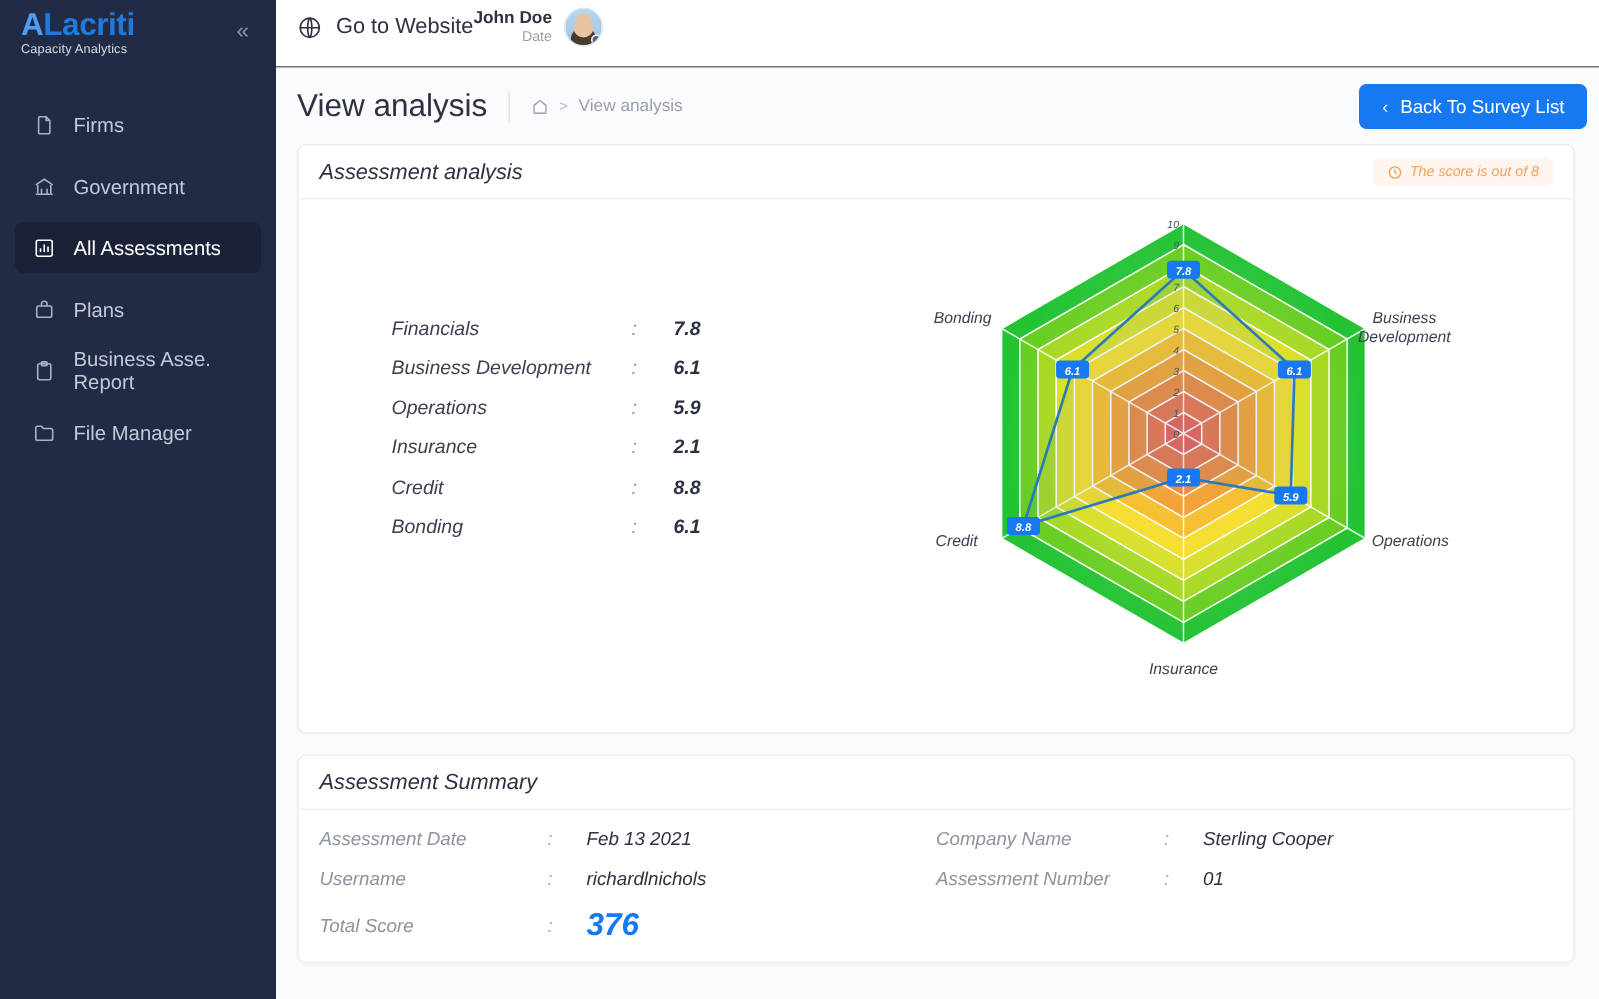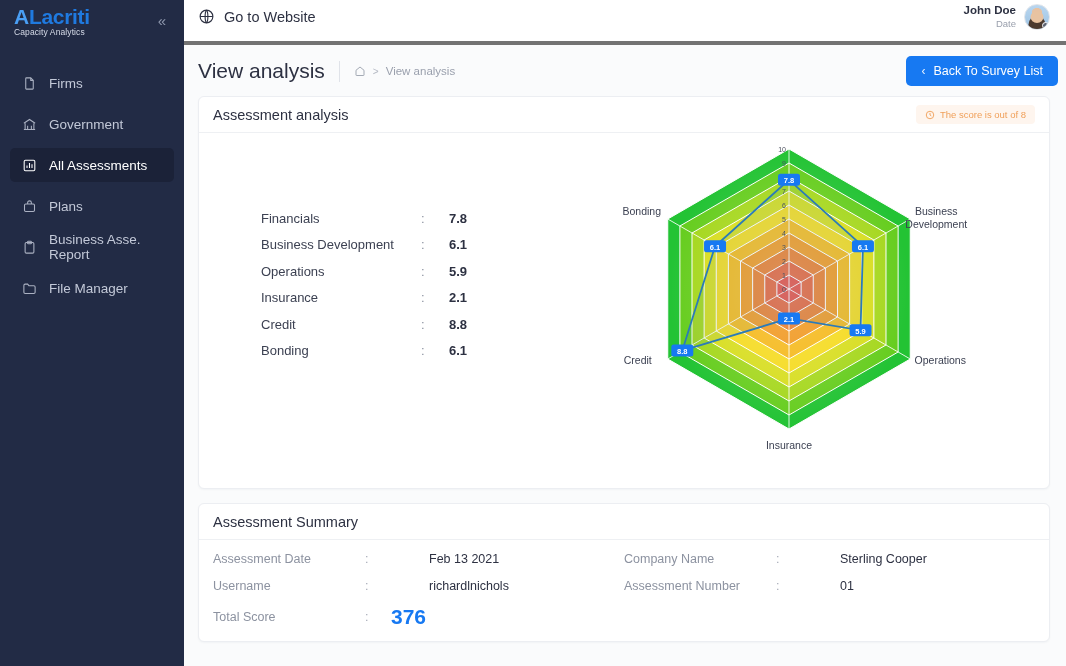--- a/index.html
+++ b/index.html
@@ -46,22 +46,22 @@
     color: #c3c9d8; font-size: 13.5px;
   }
   .nav-item.active { background: #1b2238; color: #ffffff; font-weight: normal; }
   .nav-ico { width: 15px; height: 15px; flex: 0 0 15px; display: block; opacity: .85; }
   .nav-item.active .nav-ico { opacity: 1; }
   .nav-gap { height: 6px; }
 
   
   .main { flex: 1; display: flex; flex-direction: column; background: #fafbfc; height: 666px; }
   .topbar {
-    height: 45px; background: #fff; border-bottom: 4px solid #737373;
-    display: flex; align-items: center; justify-content: space-between;
+    height: 45px; background: #fff; border-bottom: 1px solid #737373;
+    display: flex; align-items: center; justify-content: flex-start;
     padding: 0 16px 8px 14px; flex: 0 0 45px;
   }
   .goto { display: flex; align-items: center; gap: 9px; cursor: pointer; }
   .goto-label { font-size: 14.5px; color: #2d3142; }
   .user { display: flex; align-items: center; gap: 8px; cursor: pointer; }
   .user-meta { text-align: right; line-height: 1.25; }
   .user-name { font-size: 11.5px; color: #2d3142; font-weight: bold; }
   .user-role { font-size: 9.5px; color: #9aa0ad; }
   .avatar {
     width: 26px; height: 26px; border-radius: 50%; position: relative;
@@ -92,21 +92,21 @@
   .crumbs { display: flex; align-items: center; gap: 7px; color: #9aa0ad; font-size: 11.5px; }
   .crumb-sep { font-size: 10px; color: #b5bac4; }
   .btn-back {
     background: #1779f2; color: #fff; border: none; border-radius: 5px;
     height: 30px; padding: 0 15px; font-size: 12.5px;
     display: flex; align-items: center; gap: 8px; cursor: pointer;
     font-family: "Liberation Sans", sans-serif;
   }
   .btn-back .chev { font-size: 12px; opacity: .9; }
 
-  .content { padding: 0 16px 0 14px; flex: 1; overflow: hidden; }
+  .content { padding: 0 16px 0 14px; flex: 1; overflow: hidden; font-style: italic; }
   .card {
     background: #fff; border: 1px solid #eceef2; border-radius: 6px;
     box-shadow: 0 1px 2px rgba(30,40,70,.04);
   }
   .card-head {
     height: 36px; padding: 0 14px; display: flex; align-items: center;
     justify-content: space-between; border-bottom: 1px solid #eef0f3;
   }
   .card-title { font-size: 14.5px; color: #2d3142; }
   .score-badge {
@@ -129,21 +129,21 @@
 
   .chartwrap { flex: 1; position: relative; }
   .chartwrap svg { position: absolute; left: 0; top: 0; }
 
   .summary-card { margin-top: 14px; }
   .summary-body { padding: 12px 14px 14px 14px; }
   .sum-grid { display: grid; grid-template-columns: 1fr 1fr; row-gap: 13px; }
   .sum-row { display: flex; align-items: center; font-size: 12.5px; }
   .sum-label { width: 152px; color: #8c92a0; }
   .sum-colon { width: 26px; color: #a6abb7; }
-  .sum-val { color: #2d3142; margin-left: 38px; }
+  .sum-val { color: #2d3142; }
   .sum-total { font-size: 21px; color: #1779f2; font-weight: bold; line-height: 1; }
 </style>
 </head>
 <body>
 
 <div class="app">
 
   <aside class="sidebar">
     <div class="brand">
       <div class="brand-text">

